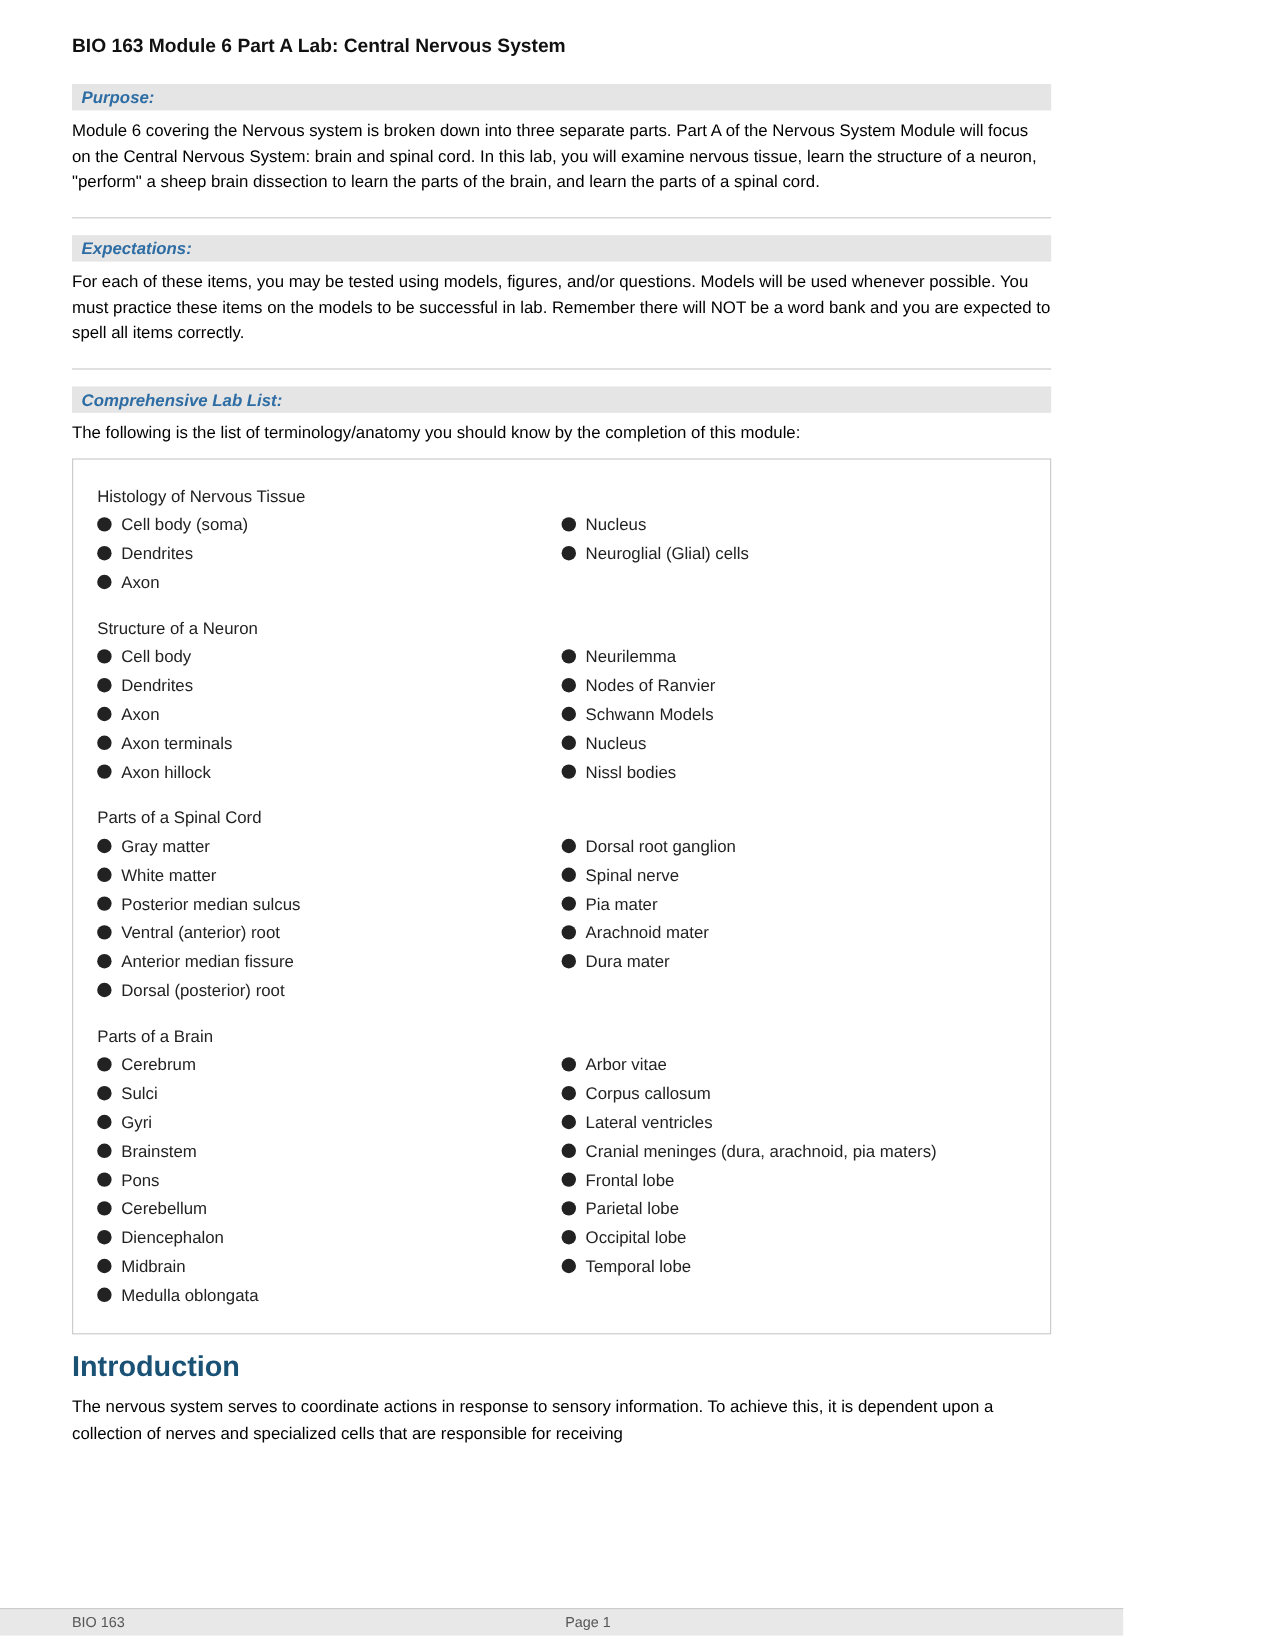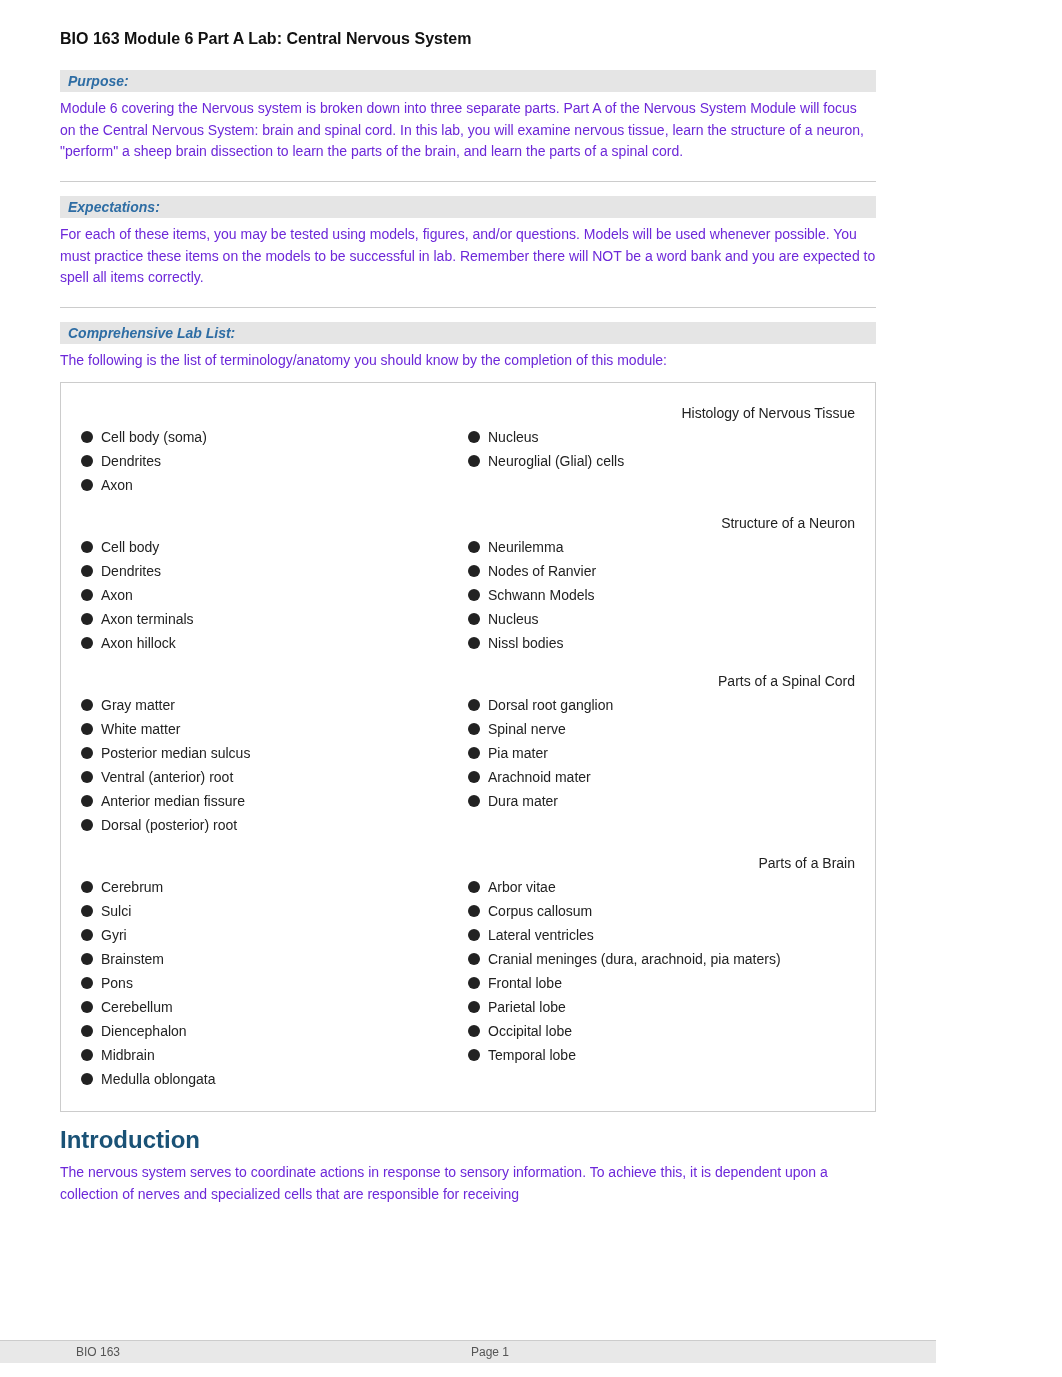--- a/index.html
+++ b/index.html
@@ -38,21 +38,21 @@
     .section-heading-block {
       background: #e5e5e5;
       padding: 3px 8px;
       margin-bottom: 6px;
       display: block;
     }
     .section-text {
       font-size: 14px;
       line-height: 1.55;
       margin-bottom: 18px;
-      color: #6d28d9;
+      color: #000000;
     }
     .section-divider {
       border: none;
       border-top: 1px solid #ccc;
       margin: 14px 0;
     }
     .list-container {
       border: 1px solid #ccc;
       padding: 18px 20px;
       margin-bottom: 14px;
@@ -60,21 +60,20 @@
     }
     .list-group {
       margin-bottom: 16px;
     }
     .list-group-title {
       font-size: 14px;
       font-weight: normal;
       color: #222;
       margin-bottom: 6px;
       margin-top: 4px;
-      text-align: right;
     }
     .list-columns {
       display: flex;
       gap: 0;
     }
     .list-col {
       flex: 1;
     }
     .list-item {
       display: flex;
@@ -99,21 +98,21 @@
       margin-bottom: 8px;
       margin-top: 6px;
     }
     .footer {
       position: absolute;
       bottom: 14px;
       left: 0;
       right: 0;
       display: flex;
       justify-content: space-between;
-      padding: 4px 76px;
+      padding: 4px 60px;
       font-size: 12px;
       color: #555;
       background: #e8e8e8;
       border-top: 1px solid #ccc;
     }
     .heading-wrapper {
       margin-bottom: 4px;
     }
   </style>
 </head>

